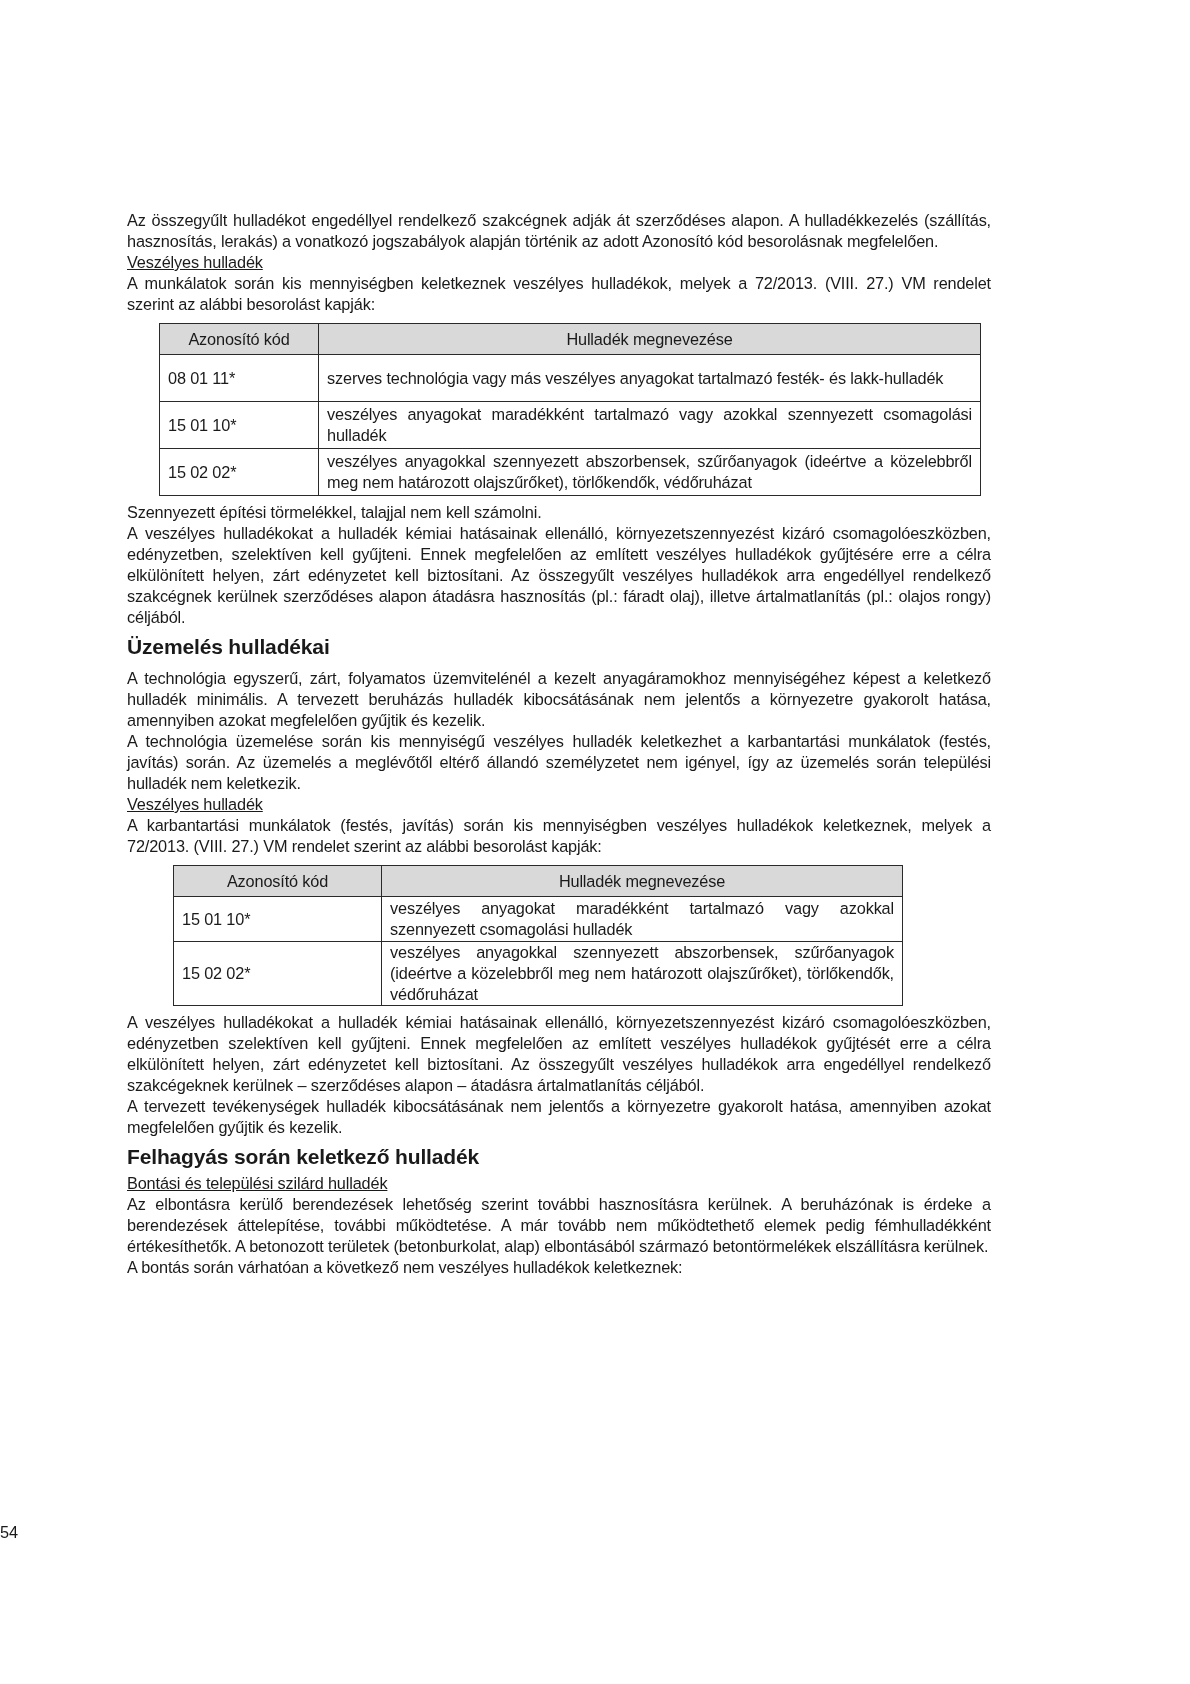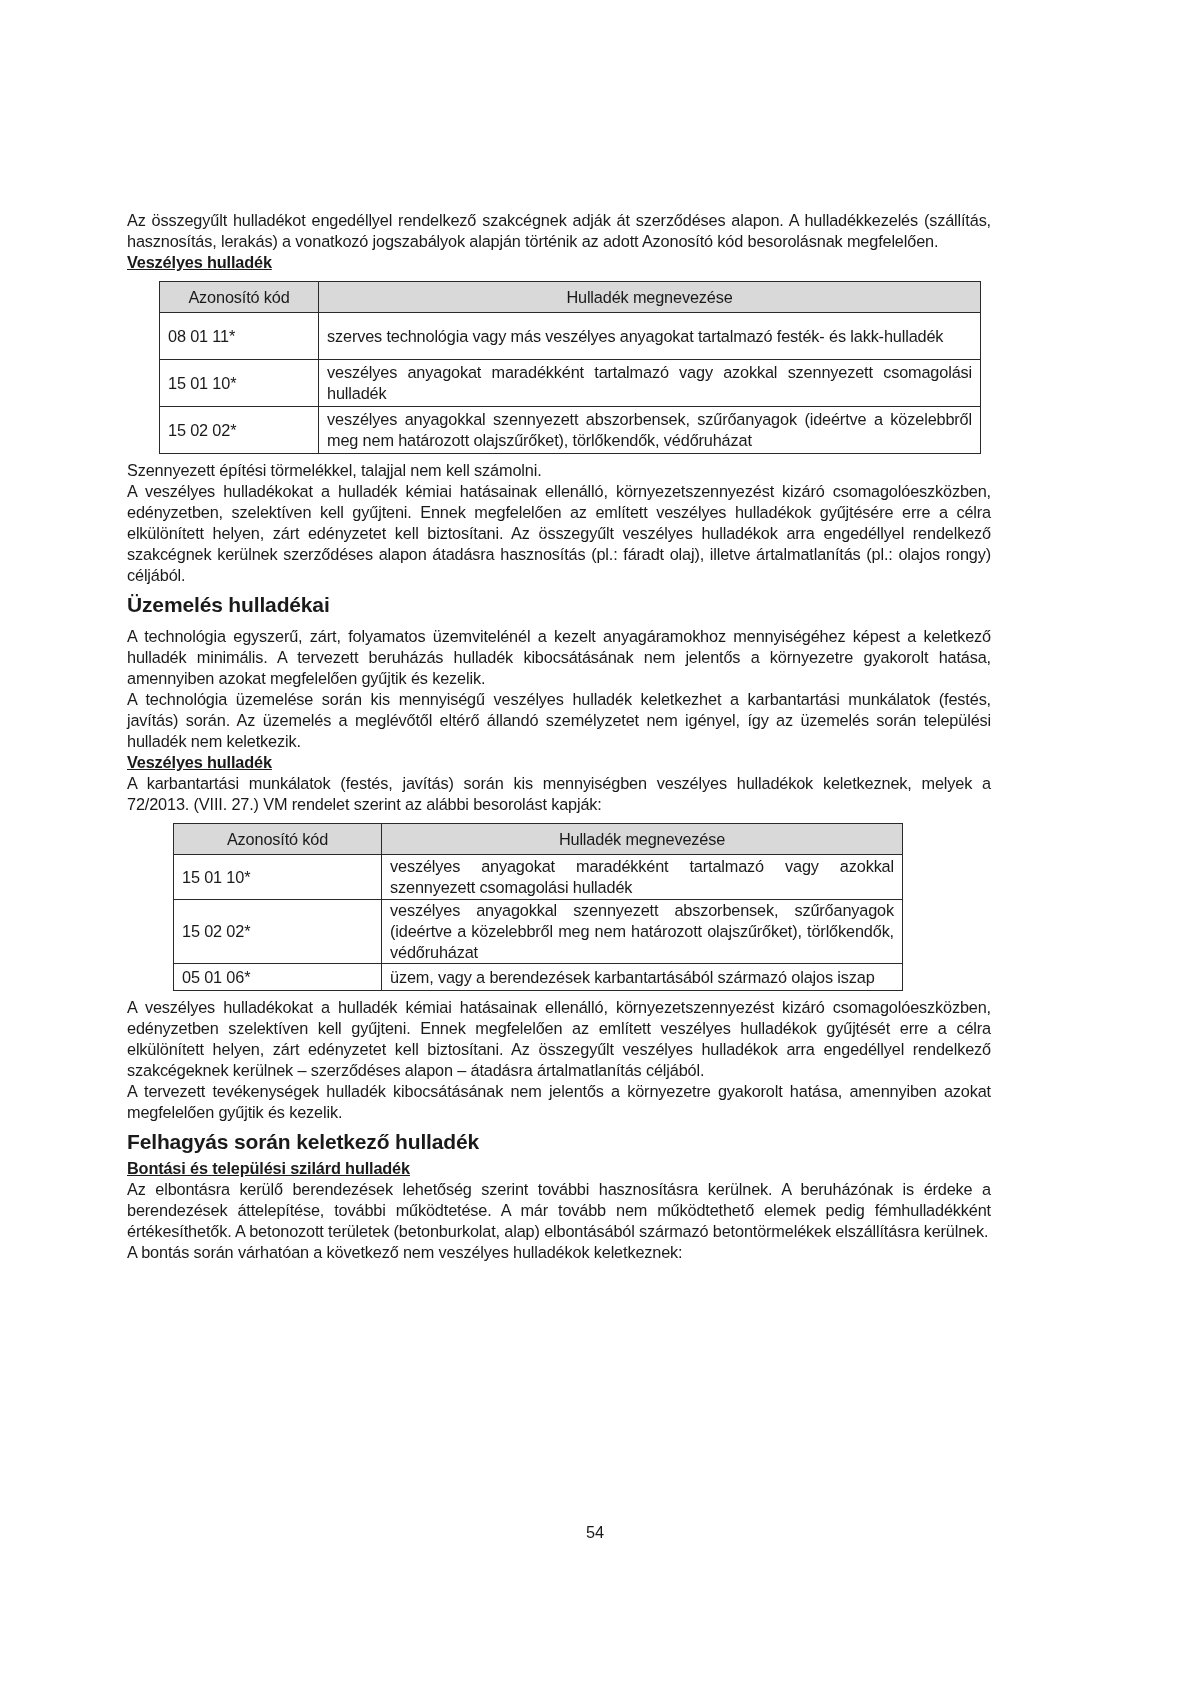--- a/index.html
+++ b/index.html
@@ -6,51 +6,52 @@
     body {
       width: 1190px; height: 1684px; position: relative; overflow: hidden;
       font-family: "Liberation Sans", sans-serif;
       color: #1a1a1a;
     }
     .page {
       position: absolute; left: 127px; top: 210px; width: 864px;
       font-size: 16.3px; line-height: 21px; letter-spacing: -0.15px;
     }
     p { margin: 0; text-align: justify; }
-    .u { text-decoration: underline; font-weight: bold; }
+    .u { text-decoration: underline; }
     .h { font-weight: bold; font-size: 21px; }
     .h-gap-top { margin-top: 8px; }
     .h-gap-bot { margin-bottom: 11px; }
     table { border-collapse: collapse; }
     td, th {
       border: 1.5px solid #2a2a2a; font-weight: normal;
       font-size: 16.3px; line-height: 21px; padding: 0 8px;
     }
     th { background: #d9d9d9; height: 30px; text-align: center; }
     td.code { text-align: left; vertical-align: middle; }
     td.desc { text-align: justify; text-align-last: left; }
     .t1 { margin: 8px 0 6px 32px; width: 822px; }
     .t1 .c1 { width: 142px; }
     .t1 td { height: 46px; }
     .t2 { margin: 8px 0 6px 46px; width: 730px; }
     .t2 .c1 { width: 191px; }
     .t2 td { height: 44px; }
     .t2 tr.last td { height: 26px; }
     .page-num {
-      position: absolute; left: 0; right: 0; top: 1523px; text-align: center;
+      position: absolute; left: 0; right: 0; top: 1523px; 
       font-size: 16.3px;
     }
   </style>
 </head>
 <body>
 
 <div class="page">
 
   <p>Az összegyűlt hulladékot engedéllyel rendelkező szakcégnek adják át szerződéses alapon. A hulladékkezelés (szállítás, hasznosítás, lerakás) a vonatkozó jogszabályok alapján történik az adott Azonosító kód besorolásnak megfelelően.</p>
   <p class="u">Veszélyes hulladék</p>
+  <p>A munkálatok során kis mennyiségben keletkeznek veszélyes hulladékok, melyek a 72/2013. (VIII. 27.) VM rendelet szerint az alábbi besorolást kapják:</p>
 
   <table class="t1">
     <tbody>
         <tr>
       <th class="c1">Azonosító kód</th>
       <th>Hulladék megnevezése</th>
     </tr>
     <tr>
       <td class="code">08 01 11*</td>
       <td class="desc">szerves technológia vagy más veszélyes anyagokat tartalmazó festék- és lakk-hulladék</td>
@@ -82,24 +83,20 @@
       <th>Hulladék megnevezése</th>
     </tr>
     <tr>
       <td class="code">15 01 10*</td>
       <td class="desc">veszélyes anyagokat maradékként tartalmazó vagy azokkal szennyezett csomagolási hulladék</td>
     </tr>
     <tr>
       <td class="code">15 02 02*</td>
       <td class="desc">veszélyes anyagokkal szennyezett abszorbensek, szűrőanyagok (ideértve a közelebbről meg nem határozott olajszűrőket), törlőkendők, védőruházat</td>
     </tr>
-    <tr class="last">
-      <td class="code">05 01 06*</td>
-      <td class="desc">üzem, vagy a berendezések karbantartásából származó olajos iszap</td>
-    </tr>
   </tbody>
     </table>
 
   <p>A veszélyes hulladékokat a hulladék kémiai hatásainak ellenálló, környezetszennyezést kizáró csomagolóeszközben, edényzetben szelektíven kell gyűjteni. Ennek megfelelően az említett veszélyes hulladékok gyűjtését erre a célra elkülönített helyen, zárt edényzetet kell biztosítani. Az összegyűlt veszélyes hulladékok arra engedéllyel rendelkező szakcégeknek kerülnek – szerződéses alapon – átadásra ártalmatlanítás céljából.</p>
   <p>A tervezett tevékenységek hulladék kibocsátásának nem jelentős a környezetre gyakorolt hatása, amennyiben azokat megfelelően gyűjtik és kezelik.</p>
 
   <p class="h h-gap-top" style="margin-bottom:6px">Felhagyás során keletkező hulladék</p>
   <p class="u">Bontási és települési szilárd hulladék</p>
   <p>Az elbontásra kerülő berendezések lehetőség szerint további hasznosításra kerülnek. A beruházónak is érdeke a berendezések áttelepítése, további működtetése. A már tovább nem működtethető elemek pedig fémhulladékként értékesíthetők. A betonozott területek (betonburkolat, alap) elbontásából származó betontörmelékek elszállításra kerülnek.</p>
   <p>A bontás során várhatóan a következő nem veszélyes hulladékok keletkeznek:</p>

